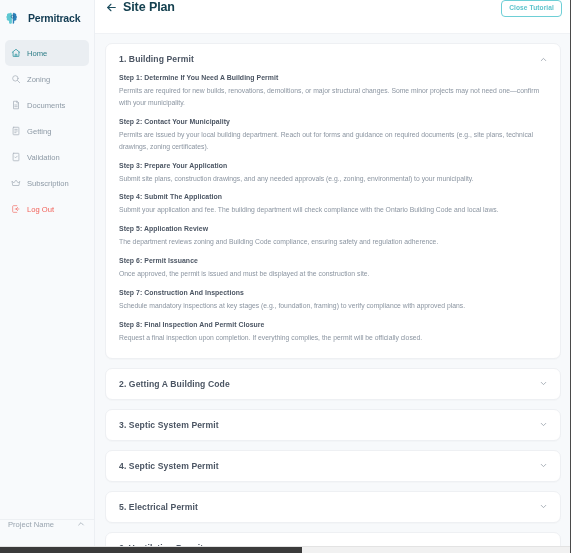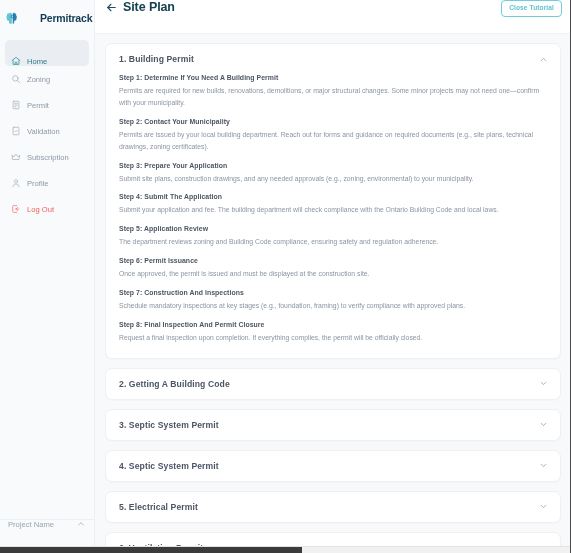--- a/index.html
+++ b/index.html
@@ -16,39 +16,39 @@
   #sidebar {
     width:95px; height:553px;
     background:#f8fafc;
     border-right:1px solid #eceff3;
     display:flex; flex-direction:column;
     flex:0 0 95px;
     position:relative;
   }
   .logo-wrap {
     height:36px;
-    display:flex; align-items:center; gap:20px;
+    display:flex; align-items:center; gap:8px;
     padding-left:5px;
   }
   .logo-mark { width:15px; height:15px; flex:0 0 15px; display:block; }
   .logo-text {
     font-size:10.5px; font-weight:bold; color:#123b52;
     letter-spacing:-0.2px; line-height:1;
   }
   .nav { padding:4px 5px 0 5px; display:flex; flex-direction:column; gap:0px; }
   .nav-item {
     display:flex; align-items:center; gap:6px;
     height:26px; padding:0 6px;
     border-radius:5px;
     color:#8e9aa6; font-size:7.6px;
     cursor:pointer;
     white-space:nowrap;
   }
   .nav-item .ico { width:10px; height:10px; flex:0 0 10px; display:block; opacity:.85; }
-  .nav-item.active { background:#eaeef2; color:#2e7d87;align-items:flex-end; }
+  .nav-item.active { background:#eaeef2; color:#2e7d87; }
   .nav-item.active .ico { opacity:1; }
   .nav-item.danger { color:#f2635b; }
   .nav-spacer { flex:1 1 auto; }
   .sidebar-foot {
     border-top:1px solid #edf0f3;
     height:34px;
     display:flex; align-items:flex-start; justify-content:space-between;
     padding:0 9px 0 8px;
     color:#99a4af; font-size:7.6px;
   }
@@ -180,53 +180,54 @@
 
 
       <div class="nav-item">
         <svg class="ico" viewBox="0 0 24 24" fill="none" stroke="#9aa4af" stroke-width="1.8" stroke-linecap="round" stroke-linejoin="round">
           <circle cx="10.5" cy="10.5" r="6.5"></circle>
             <path d="M15.5 15.5 21 21"></path>
         </svg>
         <span>Zoning</span>
       </div>
 
+      <div class="nav-item">
+        <svg class="ico" viewBox="0 0 24 24" fill="none" stroke="#9aa4af" stroke-width="1.8" stroke-linecap="round" stroke-linejoin="round">
+          <path d="M14 3H6v18h12V7z"></path>
+            <path d="M14 3v4h4"></path>
+            <path d="M9 12h6M9 16h6"></path>
+        </svg>
+        <span>Documents</span>
+      </div>
 
       <div class="nav-item">
         <svg class="ico" viewBox="0 0 24 24" fill="none" stroke="#9aa4af" stroke-width="1.8" stroke-linecap="round" stroke-linejoin="round">
           <rect x="5" y="3" width="14" height="18" rx="1.5"></rect>
             <path d="M9 8h6M9 12h6M9 16h3"></path>
         </svg>
-        <span>Permit</span>
+        <span>Getting</span>
       </div>
 
       <div class="nav-item">
         <svg class="ico" viewBox="0 0 24 24" fill="none" stroke="#9aa4af" stroke-width="1.8" stroke-linecap="round" stroke-linejoin="round">
           <rect x="5" y="3" width="14" height="18" rx="1.5"></rect>
             <path d="m9 12 2 2 4-4"></path>
         </svg>
         <span>Validation</span>
       </div>
 
 
 
       <div class="nav-item">
         <svg class="ico" viewBox="0 0 24 24" fill="none" stroke="#9aa4af" stroke-width="1.8" stroke-linecap="round" stroke-linejoin="round">
           <path d="M3 8l3.5 4L12 5l5.5 7L21 8l-2 10H5z"></path>
         </svg>
         <span>Subscription</span>
       </div>
 
-      <div class="nav-item">
-        <svg class="ico" viewBox="0 0 24 24" fill="none" stroke="#9aa4af" stroke-width="1.8" stroke-linecap="round" stroke-linejoin="round">
-          <circle cx="12" cy="8" r="3.8"></circle>
-            <path d="M4.5 21c0-4.2 3.4-6.5 7.5-6.5s7.5 2.3 7.5 6.5"></path>
-        </svg>
-        <span>Profile</span>
-      </div>
 
       <div class="nav-item danger">
         <svg class="ico" viewBox="0 0 24 24" fill="none" stroke="#f2635b" stroke-width="1.8" stroke-linecap="round" stroke-linejoin="round">
           <path d="M14 4H6a2 2 0 0 0-2 2v12a2 2 0 0 0 2 2h8"></path>
             <path d="m10 12h9M16 8l-4 4 4 4"></path>
         </svg>
         <span>Log Out</span>
       </div>
 
     </nav>

